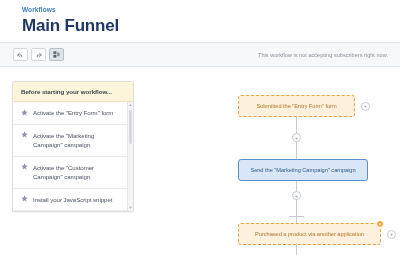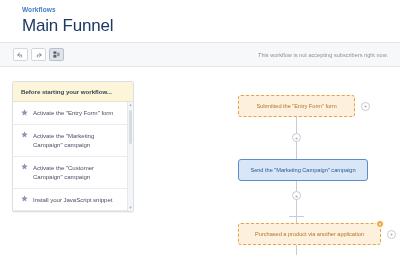--- a/index.html
+++ b/index.html
@@ -24,21 +24,21 @@
   .breadcrumb {
     font-size: 6.5px;
     color: #3f7fbf;
     font-weight: bold;
     letter-spacing: .1px;
     line-height: 9px;
   }
   .page-title {
     font-size: 17px;
     color: #1f3864;
-    font-weight: normal;
+    font-weight: bold;
     line-height: 21px;
     letter-spacing: -.2px;
     margin-top: 1px;
   }
 
   
   .toolbar {
     height: 24px;
     background: #f7f8fa;
     border-bottom: 1px solid #e2e6ea;

